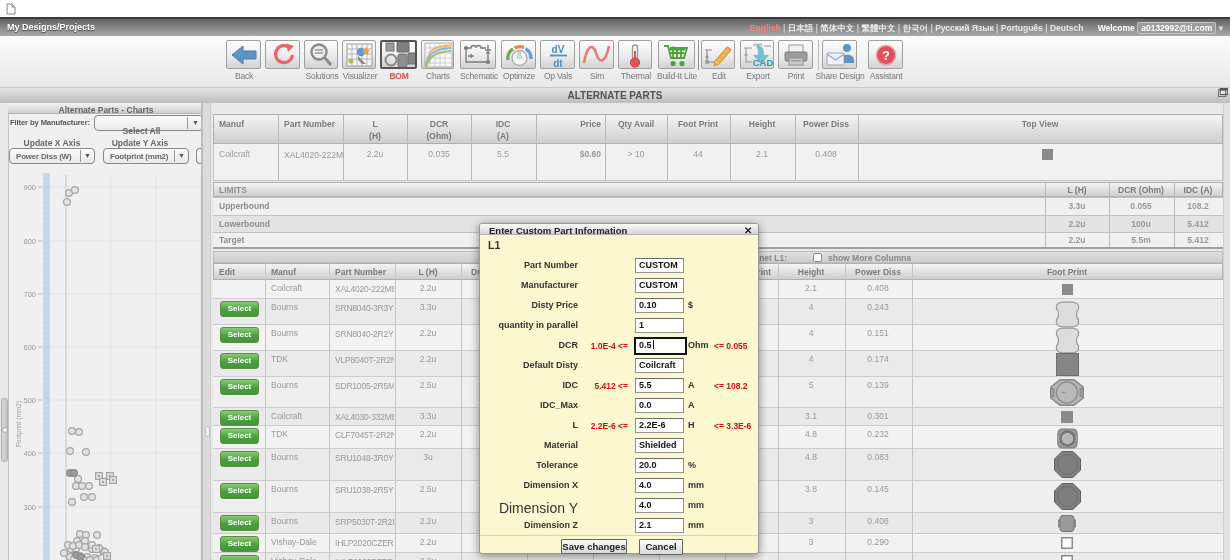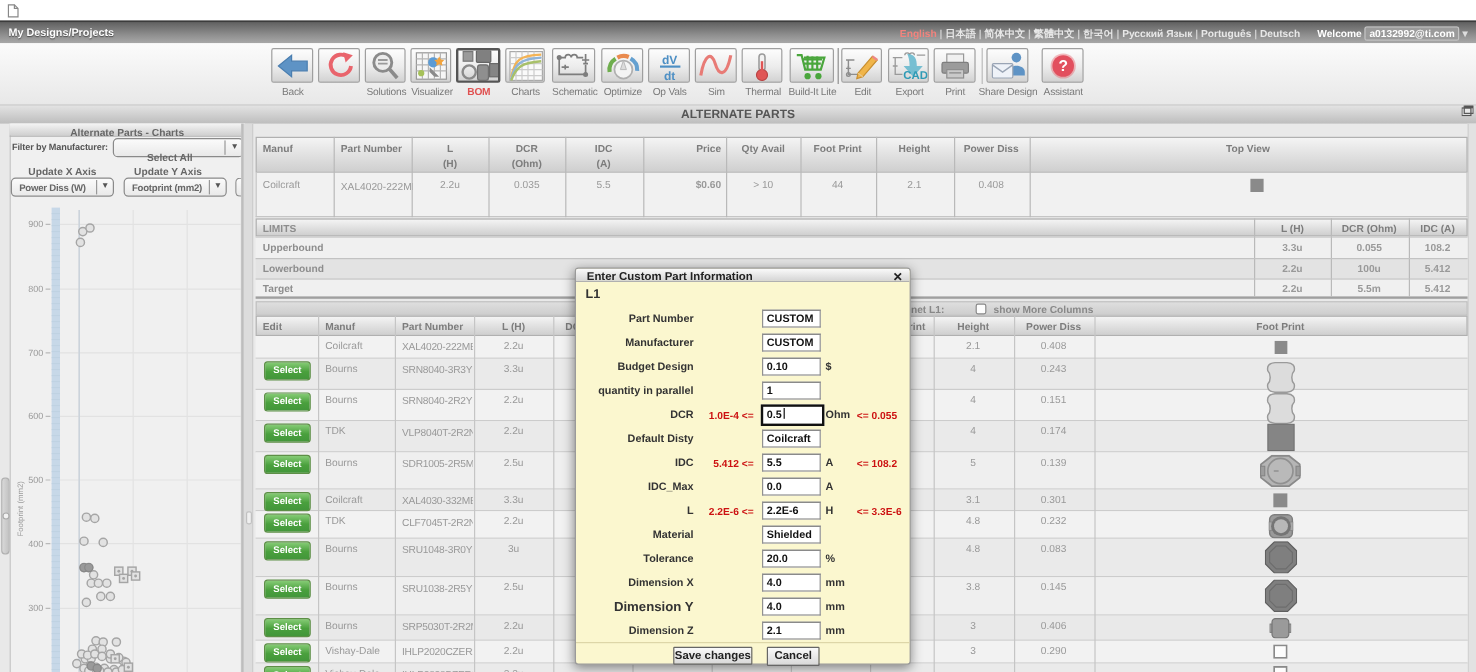--- a/index.html
+++ b/index.html
@@ -589,21 +589,21 @@
     </svg>
 <div class="a" style="left:479px;top:223px;width:280px;height:331px;background:#fbf7cf;border:1px solid #9a9a9a;border-radius:3px;box-shadow:0 2px 10px rgba(0,0,0,0.45);box-sizing:border-box;"></div>
 <div class="a" style="left:480px;top:224px;width:278px;height:11px;background:linear-gradient(#fafafa,#d5d5d5);border-bottom:1px solid #b0b0b0;border-radius:2px 2px 0 0;box-sizing:border-box;"></div>
 <div class="t" style="left:489px;top:225px;font-size:9.5px;font-weight:bold;color:#222;">Enter Custom Part Information</div>
 <div class="t" style="left:744px;top:224.5px;font-size:10px;font-weight:bold;color:#222;">✕</div>
 <div class="t" style="left:488px;top:239px;font-size:10.5px;font-weight:bold;color:#333;">L1</div>
 <div class="t" style="left:578px;top:260px;transform:translateX(-100%);font-size:9px;font-weight:bold;color:#333;">Part Number</div>
 <div class="inp" style="left:635px;top:258px;width:44px;height:13px;">CUSTOM</div>
 <div class="t" style="left:578px;top:280px;transform:translateX(-100%);font-size:9px;font-weight:bold;color:#333;">Manufacturer</div>
 <div class="inp" style="left:635px;top:278px;width:44px;height:13px;">CUSTOM</div>
-<div class="t" style="left:578px;top:300px;transform:translateX(-100%);font-size:9px;font-weight:bold;color:#333;">Budget Design</div>
+<div class="t" style="left:578px;top:300px;transform:translateX(-100%);font-size:9px;font-weight:bold;color:#333;">Disty Price</div>
 <div class="inp" style="left:635px;top:298px;width:44px;height:13px;">0.10</div>
 <div class="t" style="left:688px;top:300px;font-size:9px;font-weight:bold;color:#333;">$</div>
 <div class="t" style="left:578px;top:320px;transform:translateX(-100%);font-size:9px;font-weight:bold;color:#333;">quantity in parallel</div>
 <div class="inp" style="left:635px;top:318px;width:44px;height:13px;">1</div>
 <div class="t" style="left:578px;top:340px;transform:translateX(-100%);font-size:9px;font-weight:bold;color:#333;">DCR</div>
 <div class="t" style="left:628px;top:340.5px;transform:translateX(-100%);font-size:8.5px;font-weight:bold;color:#cc1111;">1.0E-4 &lt;=</div>
 <div class="inp" style="left:634px;top:337px;width:46px;height:14px;border:2px solid #111;line-height:12px;">0.5<span style="display:inline-block;width:1px;height:9px;background:#111;margin-left:1px;vertical-align:-1px;"></span></div>
 <div class="t" style="left:688px;top:340px;font-size:9px;font-weight:bold;color:#333;">Ohm</div>
 <div class="t" style="left:714px;top:340.5px;font-size:8.5px;font-weight:bold;color:#cc1111;">&lt;= 0.055</div>
 <div class="t" style="left:578px;top:360px;transform:translateX(-100%);font-size:9px;font-weight:bold;color:#333;">Default Disty</div>
@@ -622,21 +622,21 @@
 <div class="t" style="left:688px;top:420px;font-size:9px;font-weight:bold;color:#333;">H</div>
 <div class="t" style="left:714px;top:420.5px;font-size:8.5px;font-weight:bold;color:#cc1111;">&lt;= 3.3E-6</div>
 <div class="t" style="left:578px;top:440px;transform:translateX(-100%);font-size:9px;font-weight:bold;color:#333;">Material</div>
 <div class="inp" style="left:635px;top:438px;width:44px;height:13px;">Shielded</div>
 <div class="t" style="left:578px;top:460px;transform:translateX(-100%);font-size:9px;font-weight:bold;color:#333;">Tolerance</div>
 <div class="inp" style="left:635px;top:458px;width:44px;height:13px;">20.0</div>
 <div class="t" style="left:688px;top:460px;font-size:9px;font-weight:bold;color:#333;">%</div>
 <div class="t" style="left:578px;top:480px;transform:translateX(-100%);font-size:9px;font-weight:bold;color:#333;">Dimension X</div>
 <div class="inp" style="left:635px;top:478px;width:44px;height:13px;">4.0</div>
 <div class="t" style="left:688px;top:480px;font-size:9px;font-weight:bold;color:#333;">mm</div>
-<div class="t" style="left:578px;top:500px;transform:translateX(-100%);font-size:11px;font-weight:bold;color:#333;padding-left:12px;">Dimension Y</div>
+<div class="t" style="left:578px;top:500px;transform:translateX(-100%);font-size:14px;font-weight:normal;color:#333;padding-left:12px;">Dimension Y</div>
 <div class="inp" style="left:635px;top:498px;width:44px;height:13px;">4.0</div>
 <div class="t" style="left:688px;top:500px;font-size:9px;font-weight:bold;color:#333;">mm</div>
 <div class="t" style="left:578px;top:520px;transform:translateX(-100%);font-size:9px;font-weight:bold;color:#333;">Dimension Z</div>
 <div class="inp" style="left:635px;top:518px;width:44px;height:13px;">2.1</div>
 <div class="t" style="left:688px;top:520px;font-size:9px;font-weight:bold;color:#333;">mm</div>
 <div class="a" style="left:480px;top:535px;width:278px;height:1px;background:#ddd6a8;"></div>
 <div class="a" style="left:561px;top:539px;width:66px;height:15px;background:linear-gradient(#fafafa,#d8d8d8);border:1px solid #666;border-radius:1px;box-sizing:border-box;text-align:center;font-size:9.5px;font-weight:bold;color:#222;line-height:13px;">Save changes</div>
 <div class="a" style="left:639px;top:539px;width:44px;height:16px;background:linear-gradient(#fafafa,#d8d8d8);border:1px solid #666;border-radius:1px;box-sizing:border-box;text-align:center;font-size:9.5px;font-weight:bold;color:#222;line-height:13px;">Cancel</div>
 </div>
 </body></html>

